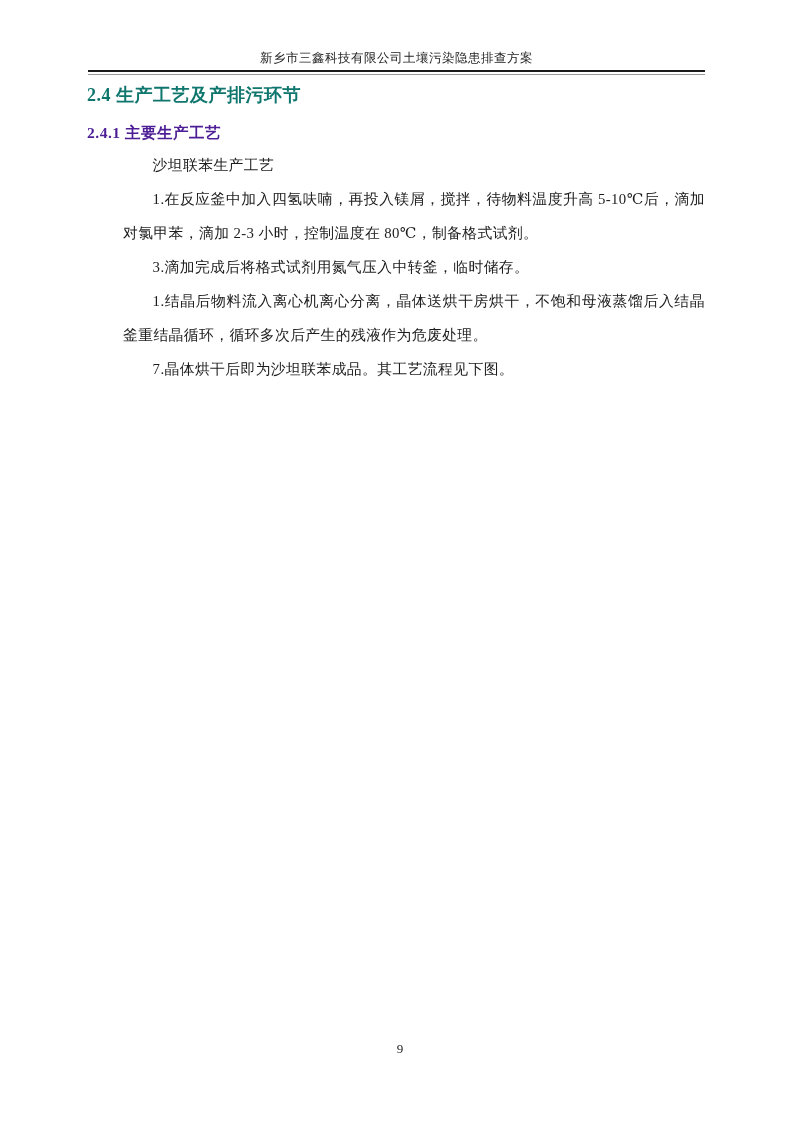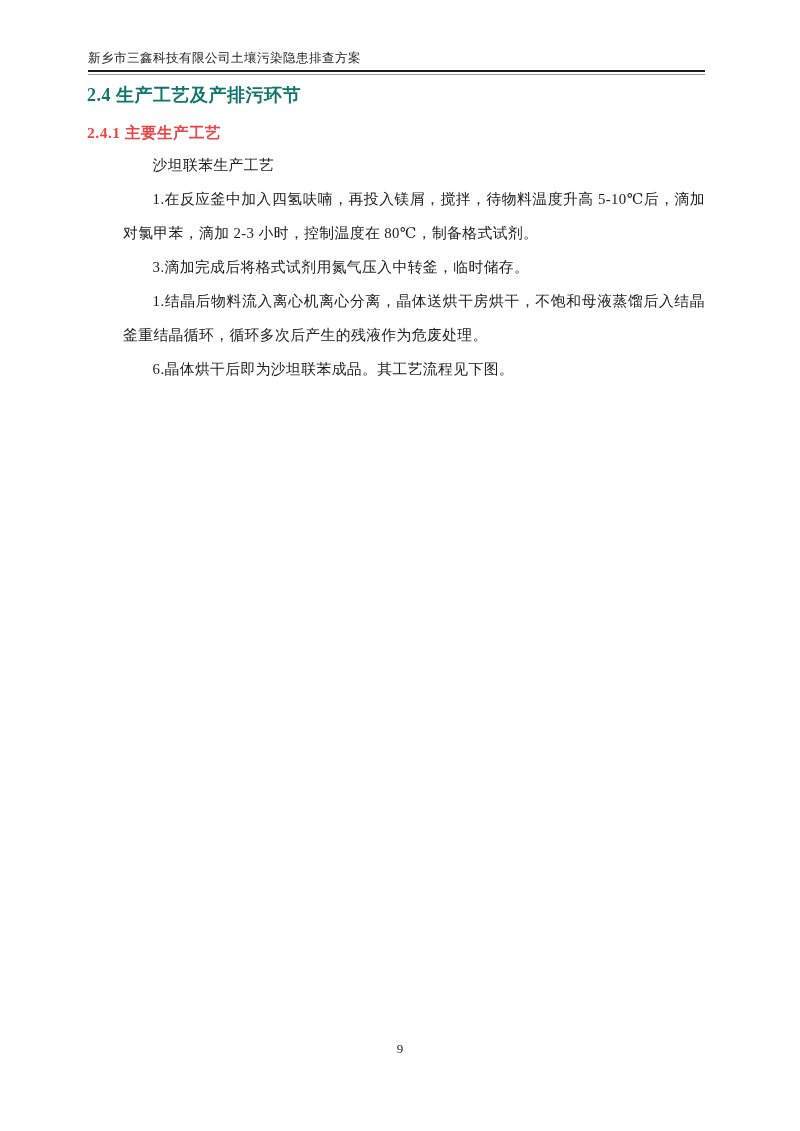--- a/index.html
+++ b/index.html
@@ -17,21 +17,21 @@
     color: #1a1a1a;
   }
   
   .header {
     position: absolute;
     top: 50px;
     left: 88px;
     width: 617px;
   }
   .header-text {
-    text-align: left;
+    text-align: center;
     font-size: 12.5px;
     line-height: 16px;
     color: #222222;
     letter-spacing: 0.5px;
   }
   .header-rule {
     margin-top: 4px;
     height: 2px;
     border-top: 2.5px solid #1b1b1b;
     border-bottom: 1px solid #9a9a9a;
@@ -51,21 +51,21 @@
     line-height: 23px;
     letter-spacing: 0.5px;
     color: #0f766e;
   }
   .h2 {
     margin: 15px 0 0 0;
     font-size: 15.5px;
     font-weight: bold;
     line-height: 21px;
     letter-spacing: 0.5px;
-    color: #ef4444;
+    color: #4c1d95;
   }
   .body-text {
     margin-top: 5px;
     margin-left: 36px;
   }
   .body-text p {
     margin: 0;
     font-size: 14.8px;
     line-height: 34px;
     text-align: justify;
@@ -97,21 +97,21 @@
 
   <div class="content">
     <div class="h1">2.4 生产工艺及产排污环节</div>
     <div class="h2">2.4.1 主要生产工艺</div>
 
     <div class="body-text">
       <p>沙坦联苯生产工艺</p>
       <p>1.在反应釜中加入四氢呋喃，再投入镁屑，搅拌，待物料温度升高 5-10℃后，滴加对氯甲苯，滴加 2-3 小时，控制温度在 80℃，制备格式试剂。</p>
       <p>3.滴加完成后将格式试剂用氮气压入中转釜，临时储存。</p>
       <p>1.结晶后物料流入离心机离心分离，晶体送烘干房烘干，不饱和母液蒸馏后入结晶釜重结晶循环，循环多次后产生的残液作为危废处理。</p>
-      <p>6.晶体烘干后即为沙坦联苯成品。其工艺流程见下图。</p>
+      <p>7.晶体烘干后即为沙坦联苯成品。其工艺流程见下图。</p>
     </div>
   </div>
 
   <div class="footer">
     <span>9</span>
   </div>
 
 </div>
 
 </body></html>

